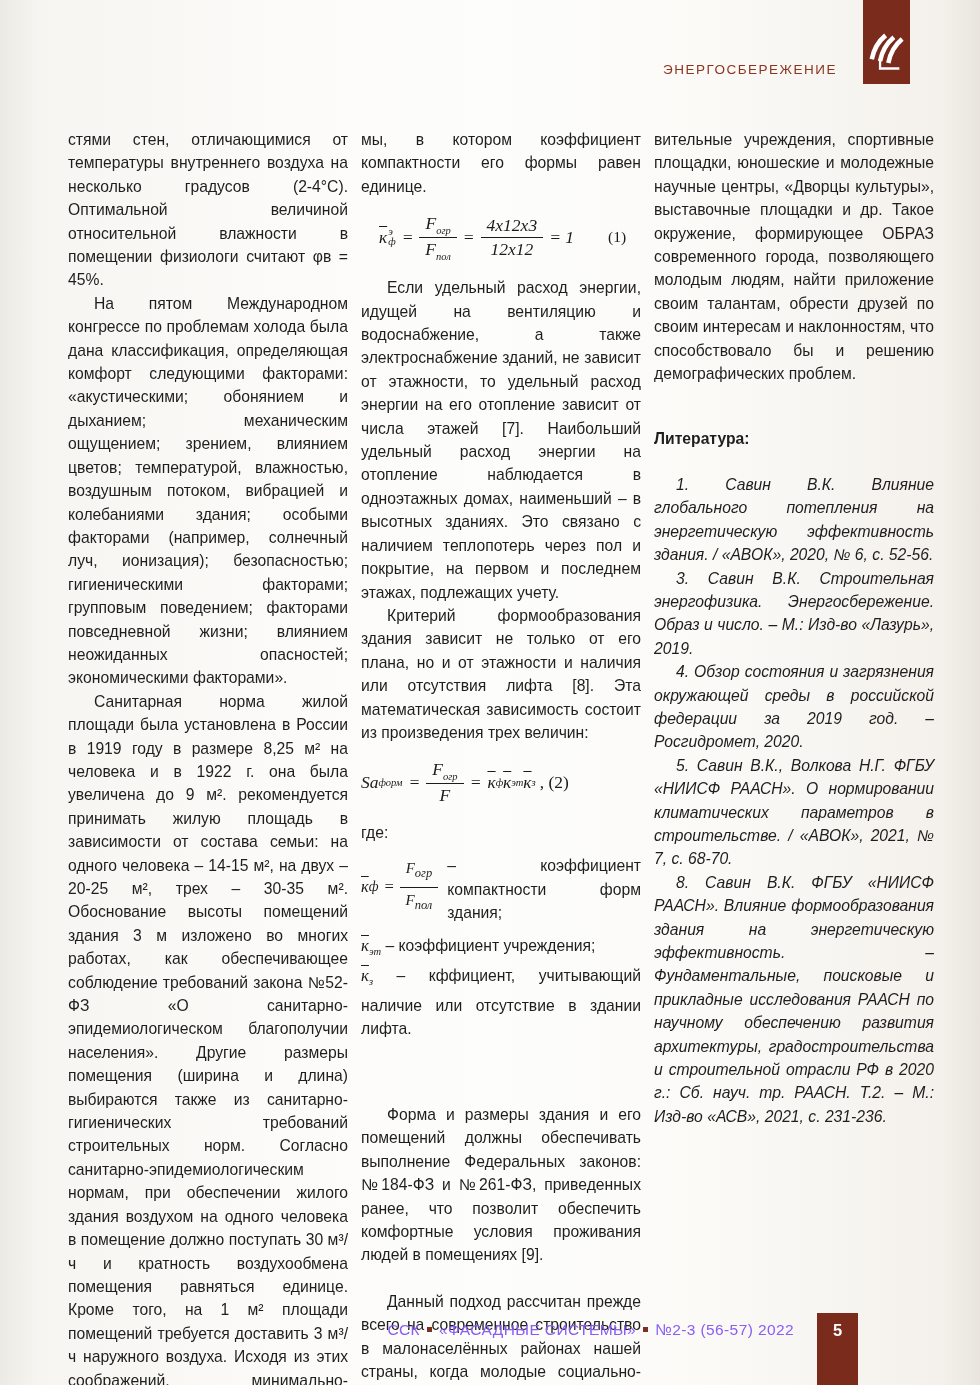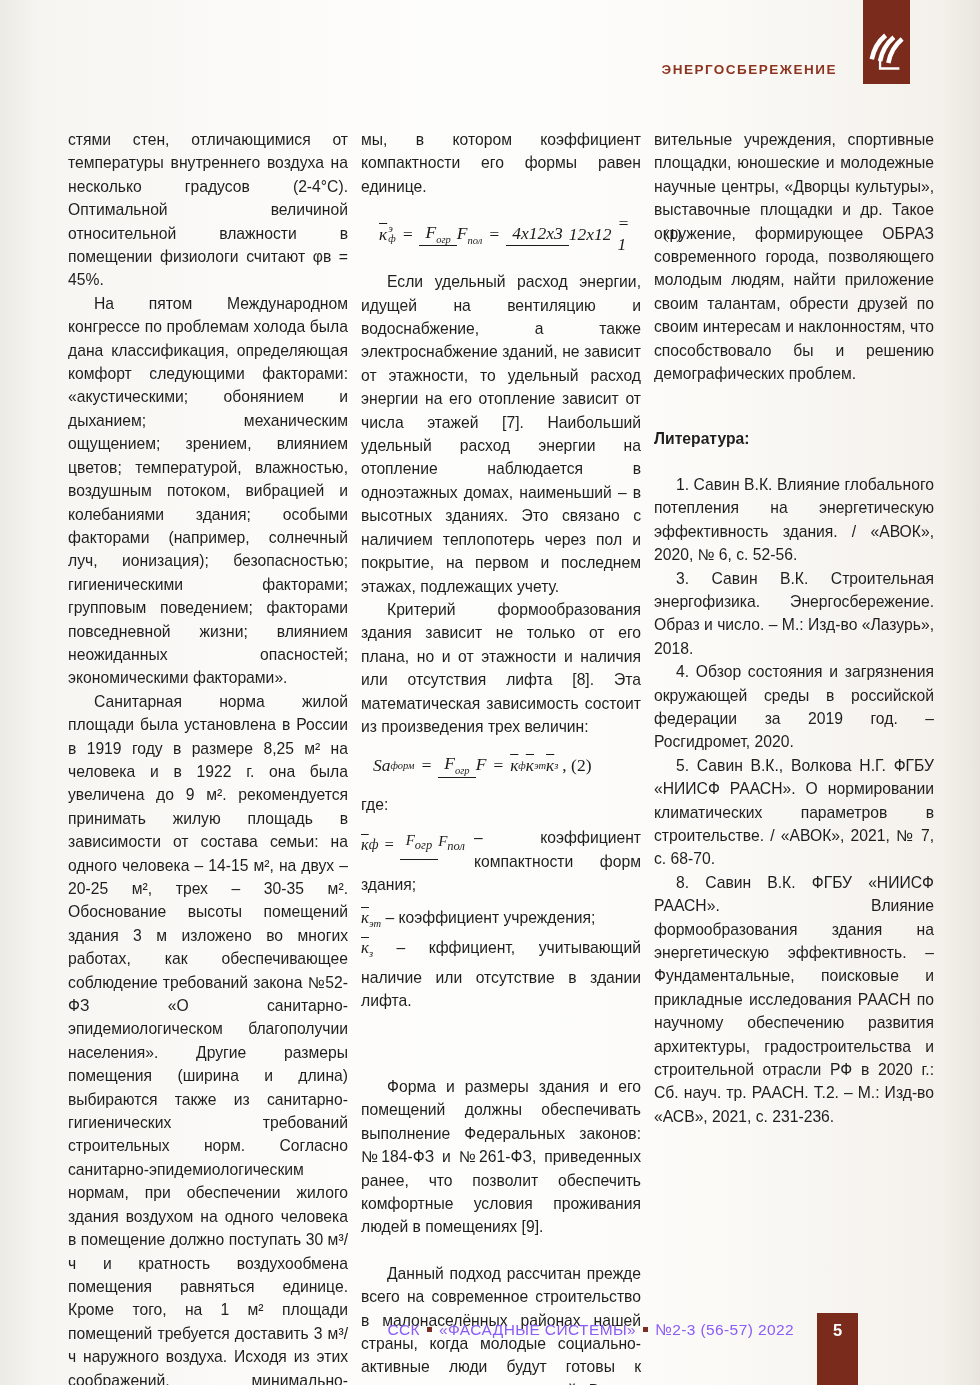--- a/index.html
+++ b/index.html
@@ -3,21 +3,21 @@
 <meta charset="utf-8">
 <style>
   html,body{margin:0;padding:0;}
   body{
     width:980px;height:1385px;position:relative;overflow:hidden;
     background:linear-gradient(90deg,#eceae4 0%,#f7f5f1 4%,#fcfbf9 30%,#fdfdfc 50%,#fbfaf7 72%,#f4f1ec 96%,#e9e5de 100%);
     font-family:"Liberation Sans",sans-serif;color:#1e1e1e;
   }
   .section-label{
     position:absolute;top:62px;right:143px;
-    font-size:13.5px;font-weight:bold;letter-spacing:1.5px;color:#8d3420;
+    font-size:13.5px;font-weight:normal;letter-spacing:1.5px;color:#8d3420;
   }
   .logo-block{
     position:absolute;top:0;right:70px;width:47px;height:84px;background:#7a2b1c;
   }
   .logo-block svg{position:absolute;left:5px;top:28px;}
   .content{
     position:absolute;left:68px;top:128px;width:866px;
     display:flex;gap:13px;
   }
   .col{width:280px;}
@@ -26,41 +26,41 @@
   }
   .indent{text-indent:26px;}
   .gap-top{margin-top:23px !important;}
   
   .formula{
     display:flex;align-items:center;justify-content:flex-start;
     font-family:"Liberation Serif",serif;font-style:italic;font-size:17.5px;
     margin:15px 0 15px 18px;color:#1b1b1b;
   }
   .formula .op{margin:0 6px;}
-  .frac{display:inline-flex;align-items:flex-start;vertical-align:middle;}
+  .frac{display:inline-flex;flex-direction:column;align-items:center;vertical-align:middle;}
   .frac .top{border-bottom:1.4px solid #1b1b1b;padding:0 6px 1px 6px;text-align:center;}
   .frac .bot{padding-top:1px;text-align:center;}
   .formula sub,.kin sub{font-size:10.5px;}
   .ov{text-decoration:overline;}
   .stack{display:inline-flex;flex-direction:column;font-size:10.5px;line-height:10px;margin-left:1px;}
   .fnum{font-style:normal;margin-left:28px;font-size:15.5px;}
   .kin{font-family:"Liberation Serif",serif;font-style:italic;font-size:17px;}
   .def-f{
     float:left;display:inline-flex;align-items:center;
     font-family:"Liberation Serif",serif;font-style:italic;font-size:16.5px;
     margin:3px 9px 2px 0;
   }
   .def-f .op{margin:0 5px;}
   .def-f .frac{font-size:15px;}
   .wloose{margin-top:10px !important;}
   
   .lit-heading{
     font-size:16.2px;font-weight:bold;margin:42px 0 22px 0 !important;text-align:left !important;
   }
-  .ref{text-indent:22px;}
+  .ref{text-indent:22px;font-style:italic;}
   
   .footer-line{
     position:absolute;top:1321px;right:186px;
     font-size:15.5px;color:#8b5cf6;letter-spacing:0.4px;white-space:nowrap;
   }
   .sq{display:inline-block;width:5px;height:5px;background:#7b3023;margin:0 7px 2px 7px;vertical-align:middle;}
   .page-num-block{
     position:absolute;top:1313px;right:122px;width:41px;height:72px;background:#7a2b1c;
     text-align:center;
   }
@@ -108,21 +108,21 @@
         <span class="top">4x12x3</span>
         <span class="bot">12x12</span>
       </span>
       <span class="op">= 1</span>
       <span class="fnum">(1)</span>
     </div>
 
     <p class="indent">Если удельный расход энергии, идущей на вентиляцию и водоснабжение, а также электроснабжение зданий, не зависит от этажности, то удельный расход энергии на его отопление зависит от числа этажей [7]. Наибольший удельный расход энергии на отопление наблюдается в одноэтажных домах, наименьший – в высотных зданиях. Это связано с наличием теплопотерь через пол и покрытие, на первом и последнем этажах, подлежащих учету.</p>
     <p class="indent">Критерий формообразования здания зависит не только от его плана, но и от этажности и наличия или отсутствия лифта [8]. Эта математическая зависимость состоит из произведения трех величин:</p>
 
-    <div class="formula" style="margin-left:12px;">
+    <div class="formula" style="margin-left:0;">
       <span>Sa</span>
         <sub>форм</sub>
       <span class="op">=</span>
       <span class="frac">
         <span class="top"><span>F</span><sub>огр</sub></span>
         <span class="bot">F</span>
       </span>
       <span class="op">=</span>
       <span class="ov">к</span>
         <sub>ф</sub>
@@ -158,21 +158,21 @@
     </p>
 
     <p class="indent" style="margin-top:62px;">Форма и размеры здания и его помещений должны обеспечивать выполнение Федеральных законов: №184-ФЗ и №261-ФЗ, приведенных ранее, что позволит обеспечить комфортные условия проживания людей в помещениях [9].</p>
     <p class="indent gap-top">Данный подход рассчитан прежде всего на современное строительство в малонаселённых районах нашей страны, когда молодые социально-активные люди будут готовы к освоению новых территорий. В этом случае, наряду с госбюджетными квартирами эконом-класса необходимо осуществлять формирование комфортной среды микрорайона по месту застройки, в котором следует располагать культурно-оздоро-</p>
   </div>
 
   <div class="col">
     <p>вительные учреждения, спортивные площадки, юношеские и молодежные научные центры, «Дворцы культуры», выставочные площадки и др. Такое окружение, формирующее ОБРАЗ современного города, позволяющего молодым людям, найти приложение своим талантам, обрести друзей по своим интересам и наклонностям, что способствовало бы и решению демографических проблем.</p>
     <p class="lit-heading">Литература:</p>
     <p class="ref">1. Савин В.К. Влияние глобального потепления на энергетическую эффективность здания. / «АВОК», 2020, № 6, с. 52-56.</p>
-    <p class="ref">3. Савин В.К. Строительная энергофизика. Энергосбережение. Образ и число. – М.: Изд-во «Лазурь», 2018.</p>
+    <p class="ref">3. Савин В.К. Строительная энергофизика. Энергосбережение. Образ и число. – М.: Изд-во «Лазурь», 2019.</p>
     <p class="ref">4. Обзор состояния и загрязнения окружающей среды в российской федерации за 2019 год. – Росгидромет, 2020.</p>
     <p class="ref">5. Савин В.К., Волкова Н.Г. ФГБУ «НИИСФ РААСН». О нормировании климатических параметров в строительстве. / «АВОК», 2021, № 7, с. 68-70.</p>
     <p class="ref">8. Савин В.К. ФГБУ «НИИСФ РААСН». Влияние формообразования здания на энергетическую эффективность. – Фундаментальные, поисковые и прикладные исследования РААСН по научному обеспечению развития архитектуры, градостроительства и строительной отрасли РФ в 2020 г.: Сб. науч. тр. РААСН. Т.2. – М.: Изд-во «АСВ», 2021, с. 231-236.</p>
 
   </div>
 
 </div>
 
 <div class="footer-line">
   <span>ССК</span><span class="sq"></span><span>«ФАСАДНЫЕ СИСТЕМЫ»</span><span class="sq"></span><span>№2-3 (56-57) 2022</span>

